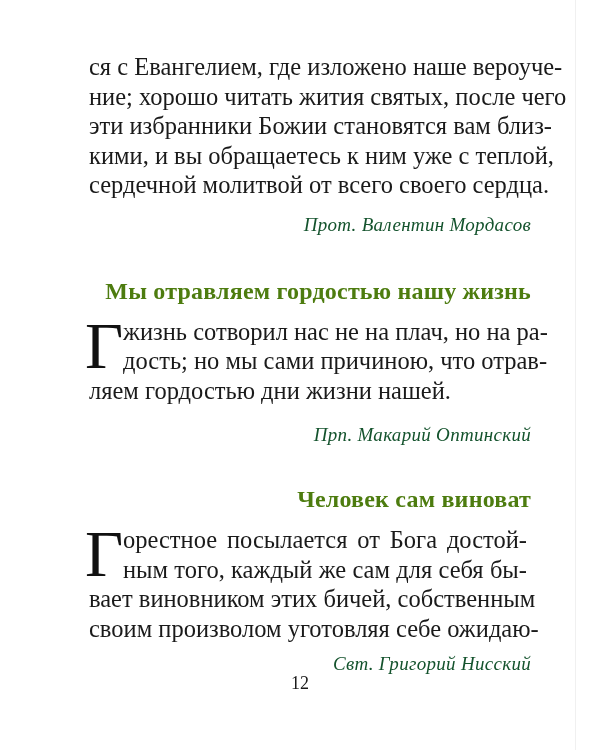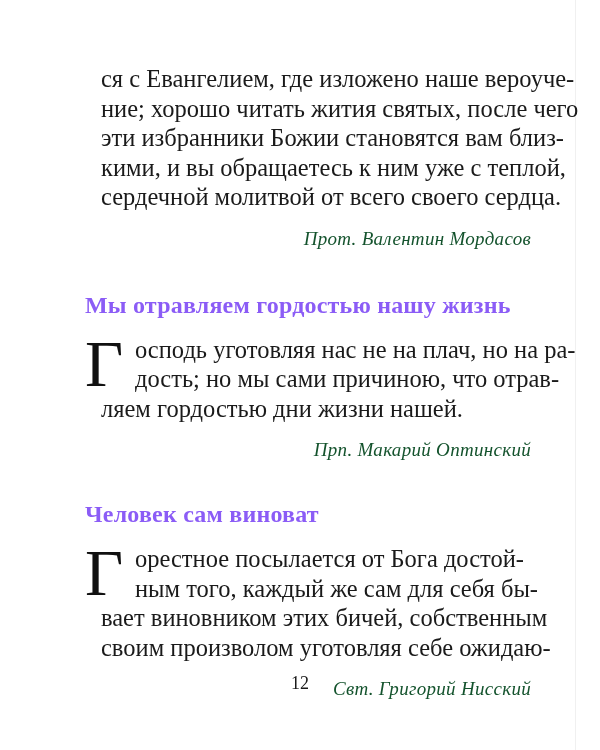--- a/index.html
+++ b/index.html
@@ -2,25 +2,25 @@
 <html><head>
 <meta charset="utf-8">
 <style>
   html, body { margin: 0; padding: 0; }
   body {
     width: 600px; height: 750px; background: #ffffff; position: relative; overflow: hidden;
     font-family: "Liberation Serif", "DejaVu Serif", serif; color: #1a1a1a;
   }
   .page-edge { position: absolute; left: 575px; top: 0; width: 1px; height: 750px; background: #f0f0f0; }
   .content { position: absolute; left: 85px; top: 48px; width: 446px; }
-  .para { font-size: 24.5px; line-height: 29.5px; text-align: justify; margin: 16px; }
+  .para { font-size: 24.5px; line-height: 29.5px; text-align: justify; margin: 4px; }
   .para .line { display: block; text-align-last: justify; white-space: nowrap; }
   .para .line.last { text-align-last: left; }
   .author { font-style: italic; font-size: 19px; text-align: right; margin: 0; color: #14532d; letter-spacing: 0.3px; }
-  .heading { font-size: 24px; text-align: left; margin: 0; color: #8b5cf6; letter-spacing: 0.2px; }
+  .heading { font-size: 24px; text-align: right; margin: 0; color: #4d7c0f; letter-spacing: 0.2px; }
   .drop-wrap { position: relative; }
   .dropcap { position: absolute; left: 0; top: 6px; font-size: 66px; line-height: 46px; height: 46px; overflow: visible; color: #111; font-weight: normal; }
   .indented { padding-left: 34px; }
   .page-num { position: absolute; left: 0; width: 600px; top: 673px; text-align: center; font-size: 18px; }
 </style>
 </head>
 <body>
 
 <div class="page-edge"></div>
 
@@ -35,26 +35,26 @@
       <span class="line last">сердечной молитвой от всего своего сердца.</span>
     </p>
     <p class="author" style="margin-top:14px;">Прот. Валентин Мордасов</p>
   </div>
 
   <div style="margin-top:42px;">
     <h2 class="heading">Мы отравляем гордостью нашу жизнь</h2>
     <div class="drop-wrap" style="margin-top:12px;">
       <span class="dropcap">Г</span>
       <p class="para">
-        <span class="line indented">осподь уготовляя нас не на плач, но на ра-</span>
+        <span class="line indented">жизнь сотворил нас не на плач, но на ра-</span>
         <span class="line indented">дость; но мы сами причиною, что отрав-</span>
         <span class="line last">ляем гордостью дни жизни нашей.</span>
       </p>
     </div>
-    <p class="author" style="margin-top:8px;">Прп. Макарий Оптинский</p>
+    <p class="author" style="margin-top:19px;">Прп. Макарий Оптинский</p>
   </div>
 
   <div style="margin-top:40px;">
     <h2 class="heading">Человек сам виноват</h2>
     <div class="drop-wrap" style="margin-top:12px;">
       <span class="dropcap">Г</span>
       <p class="para">
         <span class="line indented">орестное посылается от Бога достой-</span>
         <span class="line indented">ным того, каждый же сам для себя бы-</span>
         <span class="line">вает виновником этих бичей, собственным</span>

